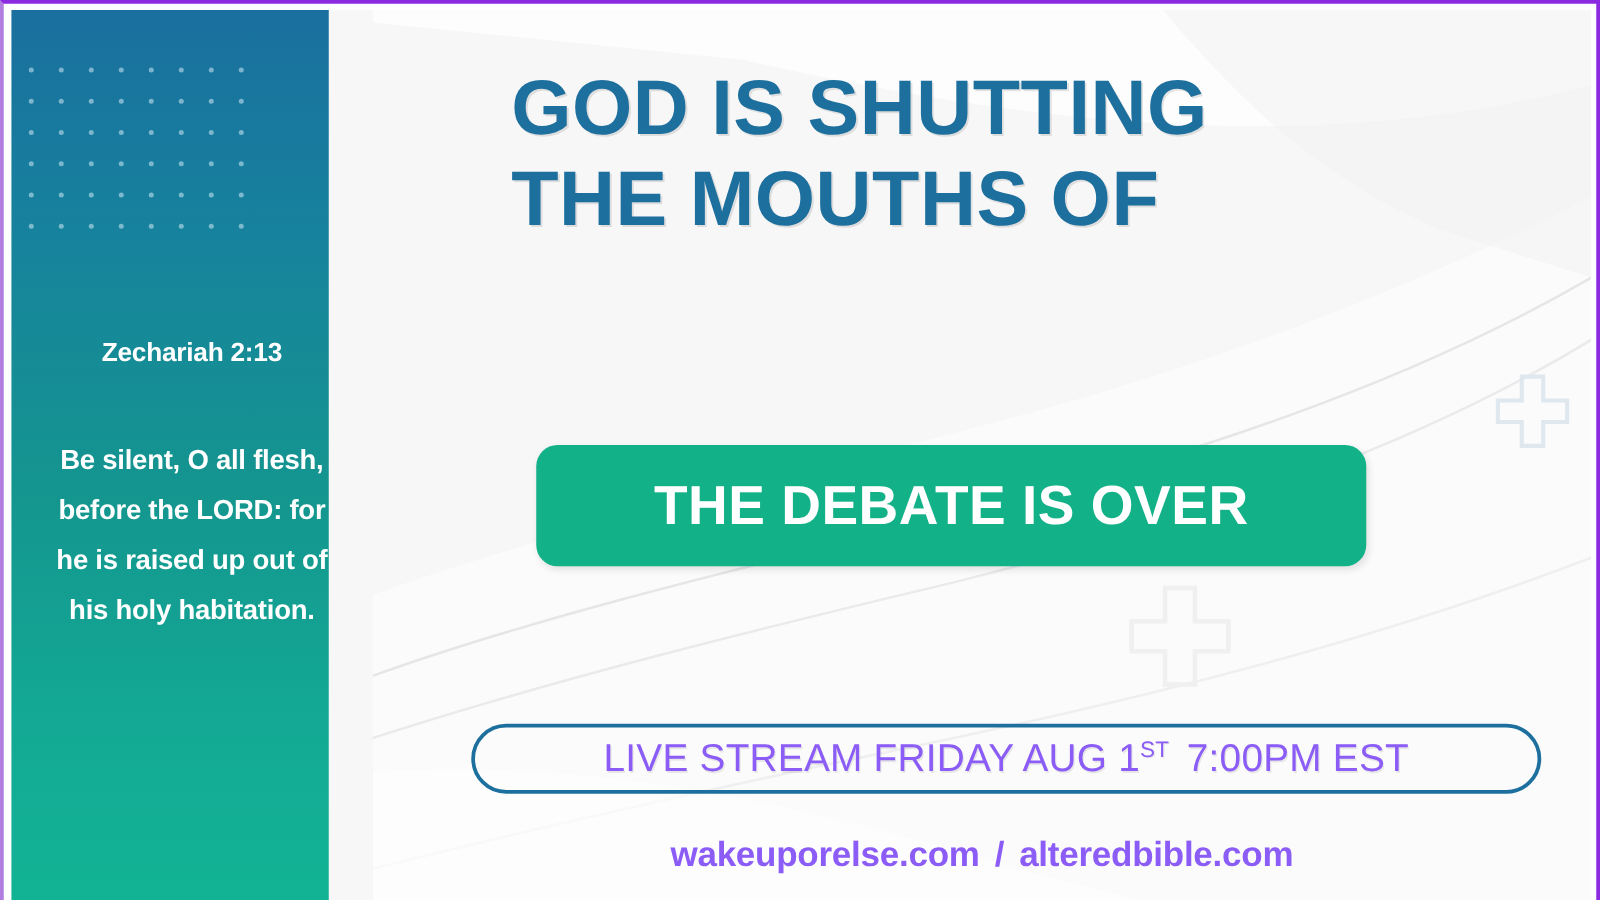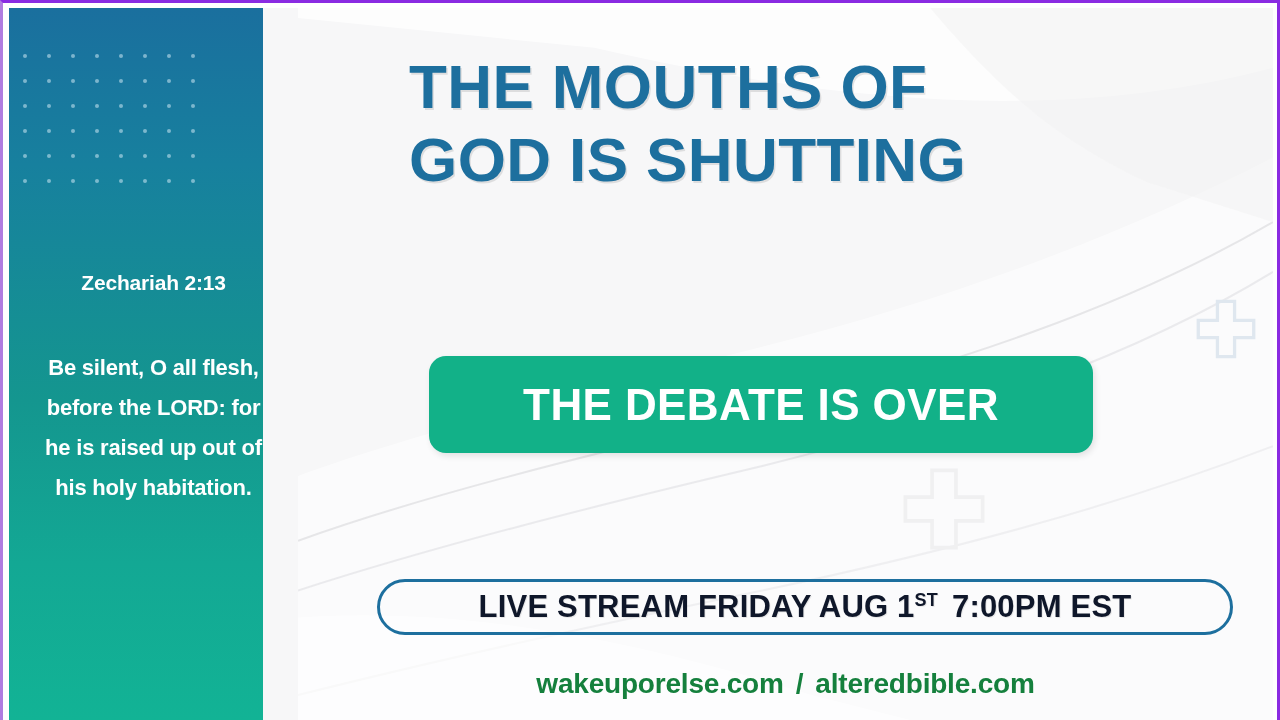--- a/index.html
+++ b/index.html
@@ -146,42 +146,42 @@
     width: 856px;
     height: 56px;
     border: 3px solid #1d6f9e;
     border-radius: 28px;
     display: flex;
     align-items: center;
     justify-content: center;
     background: transparent;
   }
   #stream-label {
-    color: #0f172a;
+    color: #8b5cf6;
     font-size: 31px;
-    font-weight: 700;
+    font-weight: 400;
     letter-spacing: 0.2px;
     text-transform: uppercase;
     white-space: nowrap;
     text-shadow: 1px 1px 0 rgba(0,0,0,0.08);
   }
   #stream-label .ord {
     font-size: 18px;
     vertical-align: super;
     line-height: 0;
   }
   #stream-label .gap { display: inline-block; width: 14px; }
 
   #sites-row {
     position: absolute;
     left: 0;
     top: 660px;
     width: 100%;
     text-align: center;
-    color: #15803d;
+    color: #8b5cf6;
     font-size: 28px;
     font-weight: 700;
     letter-spacing: -0.2px;
     white-space: nowrap;
   }
   #sites-row .sep { margin: 0 12px; font-weight: 700; }
 
   .plus-mark { position: absolute; }
 </style>
 </head>
@@ -269,22 +269,22 @@
       </svg>
 
       <svg class="plus-mark" style="left:600px; top:455px; width:92px; height:92px;" viewBox="0 0 100 100" aria-hidden="true">
         <path d="M37,8 H63 V37 H92 V63 H63 V92 H37 V63 H8 V37 H37 Z" fill="none" stroke="#f0f0f1" stroke-width="4"></path>
       </svg>
       <svg class="plus-mark" style="left:895px; top:288px; width:66px; height:66px;" viewBox="0 0 100 100" aria-hidden="true">
         <path d="M37,8 H63 V37 H92 V63 H63 V92 H37 V63 H8 V37 H37 Z" fill="none" stroke="#dfe7ef" stroke-width="5"></path>
       </svg>
 
       <h1 id="headline">
+        <span class="hl-line">GOD IS SHUTTING</span>
         <span class="hl-line">THE MOUTHS OF</span>
-        <span class="hl-line">GOD IS SHUTTING</span>
       </h1>
 
       <div id="cta-button">
         <span id="cta-label">THE DEBATE IS OVER</span>
       </div>
 
       <div id="stream-pill">
         <span id="stream-label"><span>LIVE STREAM FRIDAY AUG 1</span><span class="ord">ST</span><span class="gap"></span><span>7:00PM EST</span></span>
       </div>
 

